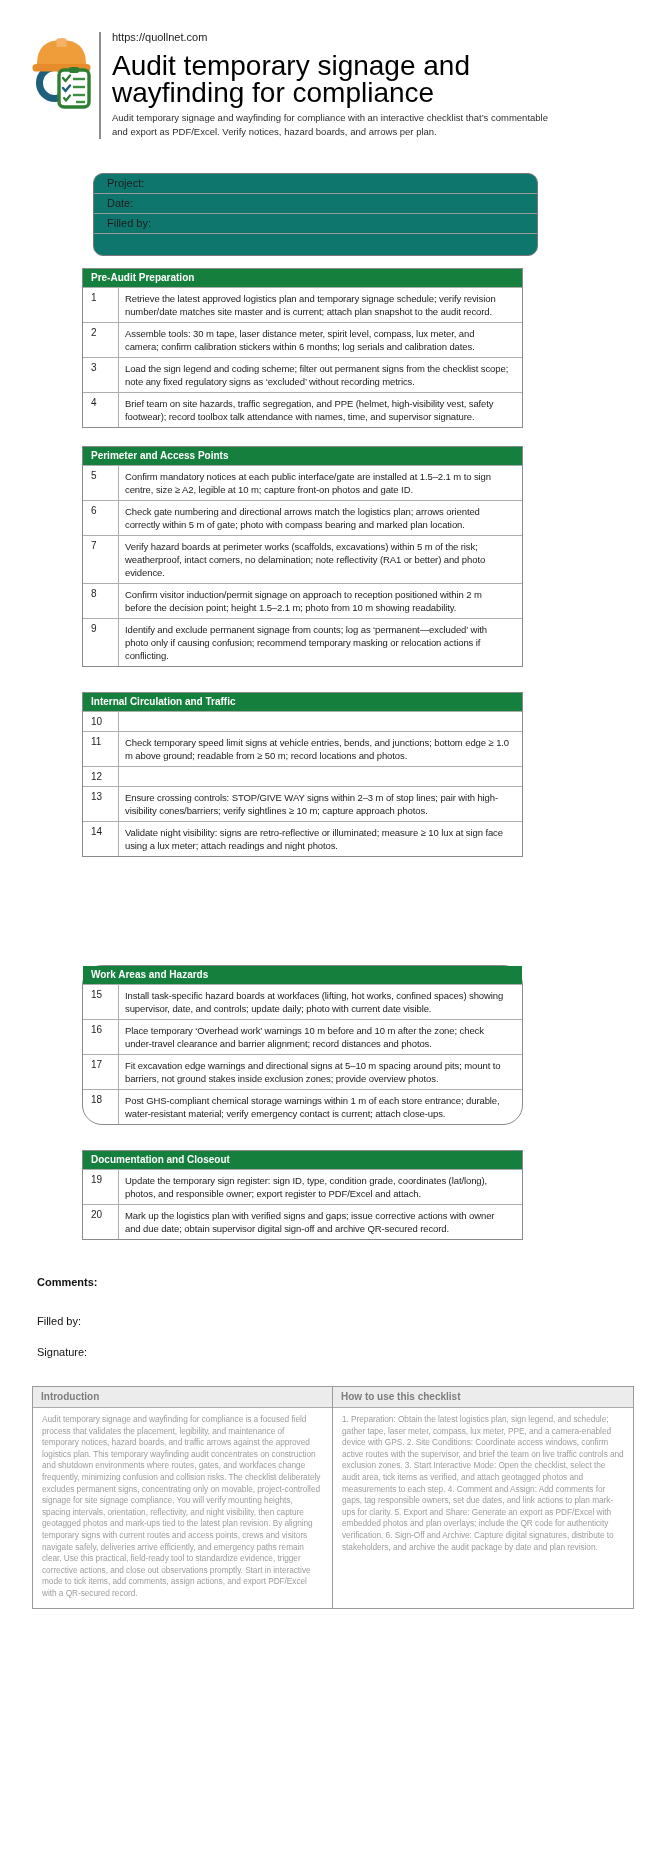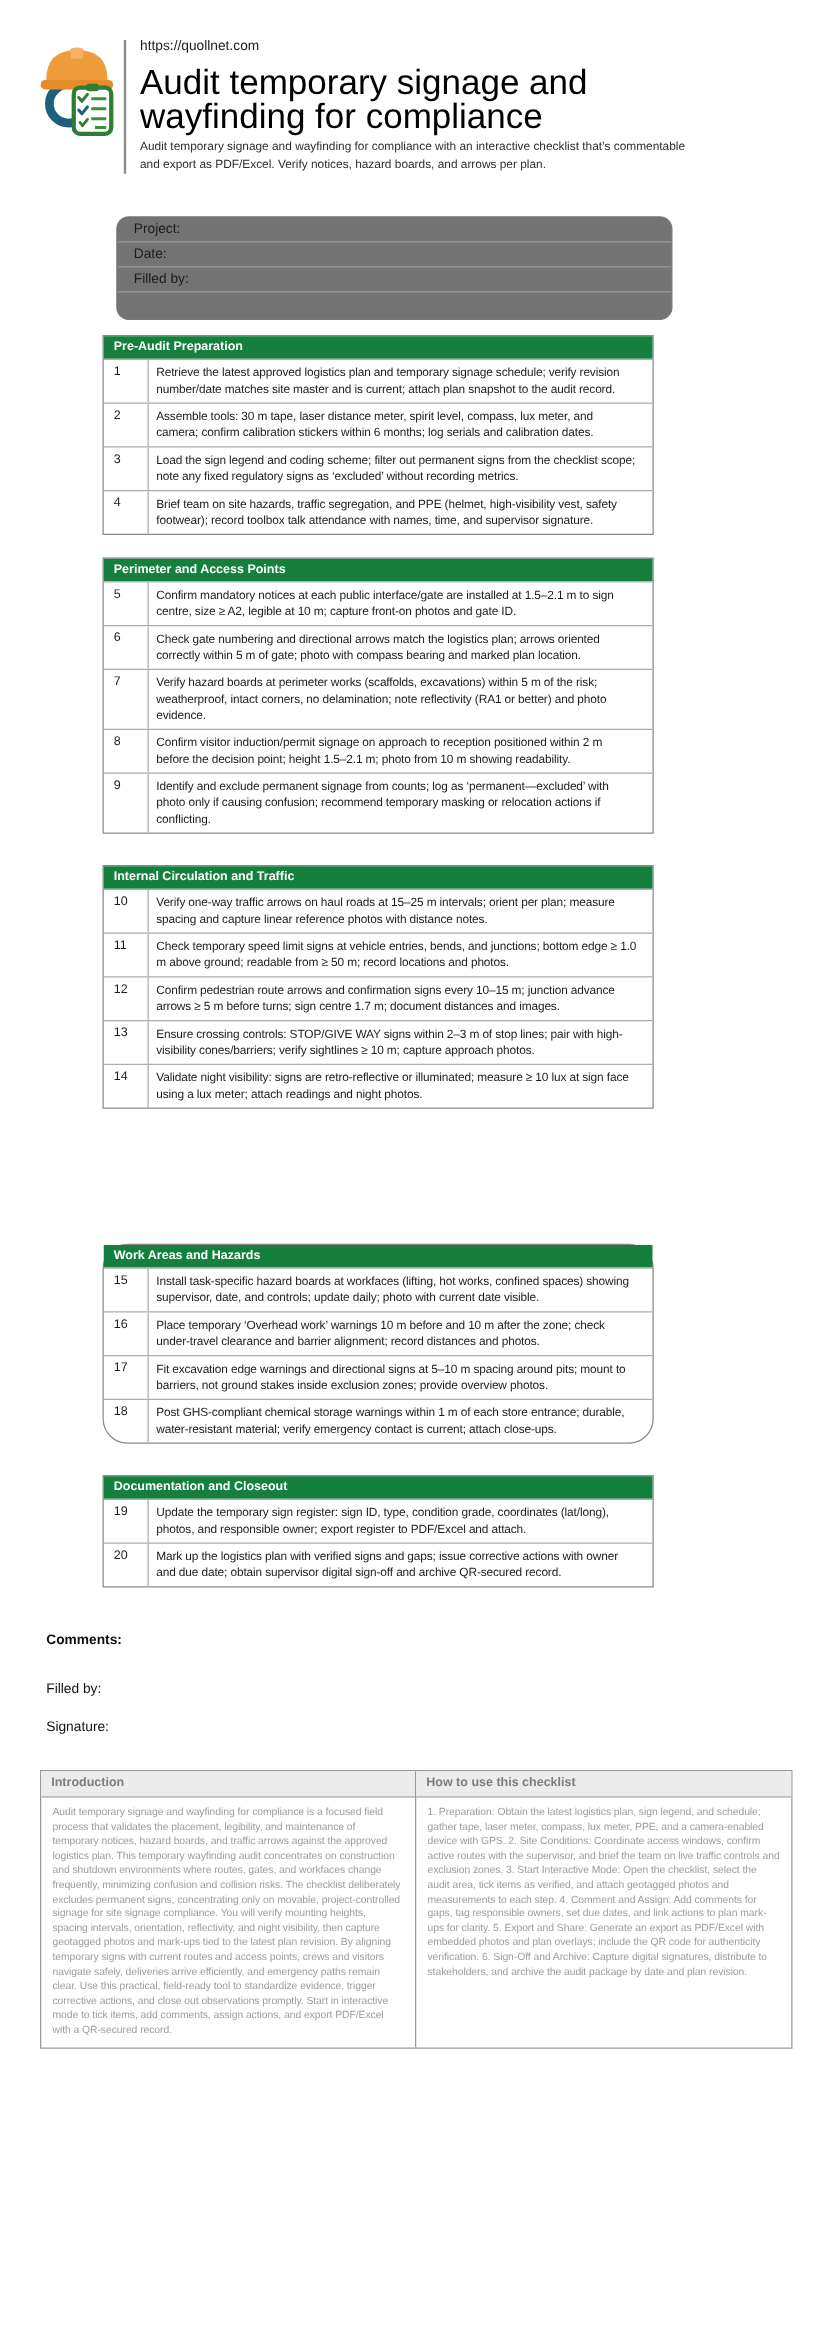--- a/index.html
+++ b/index.html
@@ -11,21 +11,21 @@
   .header{position:absolute;top:30px;left:30px;display:flex;align-items:stretch;}
   .logo-wrap{width:63px;padding-top:3px;flex:0 0 auto;}
   .hdr-divider{width:2px;background:#8f8f8f;margin:2px 11px 0 6px;}
   .hdr-text{width:460px;}
   .meta{font-size:11px;line-height:14px;color:#1c1c1c;}
   .title{font-size:28px;line-height:27px;color:#000;margin:8px 0 5px 0;font-weight:400;width:445px;}
   .subtitle{font-size:9.5px;line-height:14px;color:#2e2e2e;width:450px;}
   
   .formbox{
     margin:173px 0 0 93px;width:445px;border:1.5px solid #777;border-radius:10px;
-    background:#737373;overflow:hidden;box-sizing:border-box;
+    background:#0f766e;overflow:hidden;box-sizing:border-box;
   }
   .formrow{height:19px;line-height:19px;padding-left:13px;font-size:11px;color:#1c1c1c;border-bottom:1px solid #9a9a9a;}
   .formrow.empty{border-bottom:none;height:21px;}
   
   .section{width:441px;margin-left:82px;border:1px solid #8a8a8a;box-sizing:border-box;background:#fff;}
   .sec-s1{margin-top:12px;}
   .sec-s2{margin-top:18px;}
   .sec-s3{margin-top:25px;}
   .sec-s4{margin-top:108px;border-radius:20px;}
   .sec-s5{margin-top:25px;}
@@ -144,29 +144,27 @@
   <div class="trow">
     <div class="num">9</div>
     <div class="txt">Identify and exclude permanent signage from counts; log as ‘permanent—excluded’ with photo only if causing confusion; recommend temporary masking or relocation actions if conflicting.</div>
   </div>
 </div>
 
 <div class="section sec-s3">
   <div class="sec-header">Internal Circulation and Traffic</div>
   <div class="trow">
     <div class="num">10</div>
-    <div class="txt">Verify one-way traffic arrows on haul roads at 15–25 m intervals; orient per plan; measure spacing and capture linear reference photos with distance notes.</div>
   </div>
   <div class="trow">
     <div class="num">11</div>
     <div class="txt">Check temporary speed limit signs at vehicle entries, bends, and junctions; bottom edge ≥ 1.0 m above ground; readable from ≥ 50 m; record locations and photos.</div>
   </div>
   <div class="trow">
     <div class="num">12</div>
-    <div class="txt">Confirm pedestrian route arrows and confirmation signs every 10–15 m; junction advance arrows ≥ 5 m before turns; sign centre 1.7 m; document distances and images.</div>
   </div>
   <div class="trow">
     <div class="num">13</div>
     <div class="txt">Ensure crossing controls: STOP/GIVE WAY signs within 2–3 m of stop lines; pair with high-visibility cones/barriers; verify sightlines ≥ 10 m; capture approach photos.</div>
   </div>
   <div class="trow">
     <div class="num">14</div>
     <div class="txt">Validate night visibility: signs are retro-reflective or illuminated; measure ≥ 10 lux at sign face using a lux meter; attach readings and night photos.</div>
   </div>
 </div>

